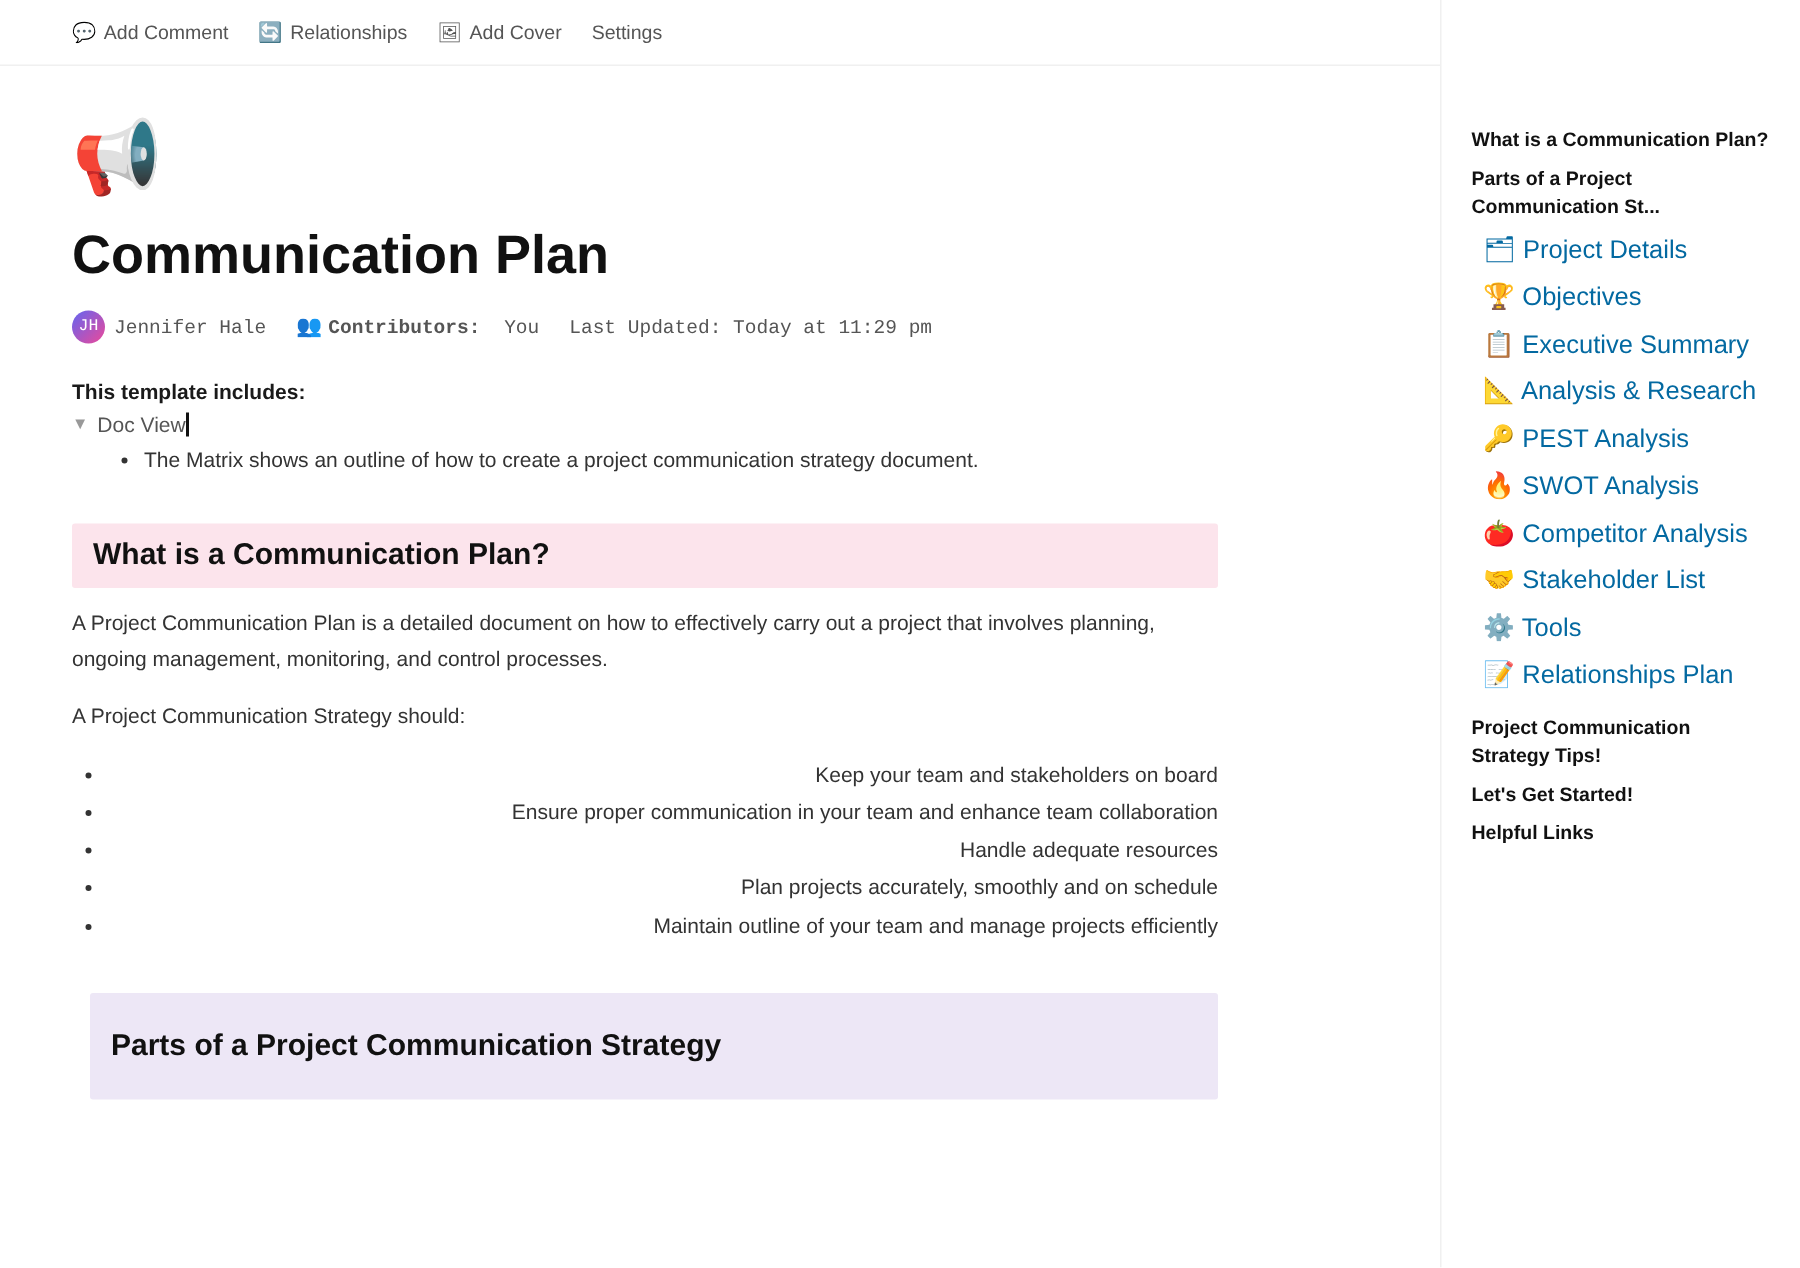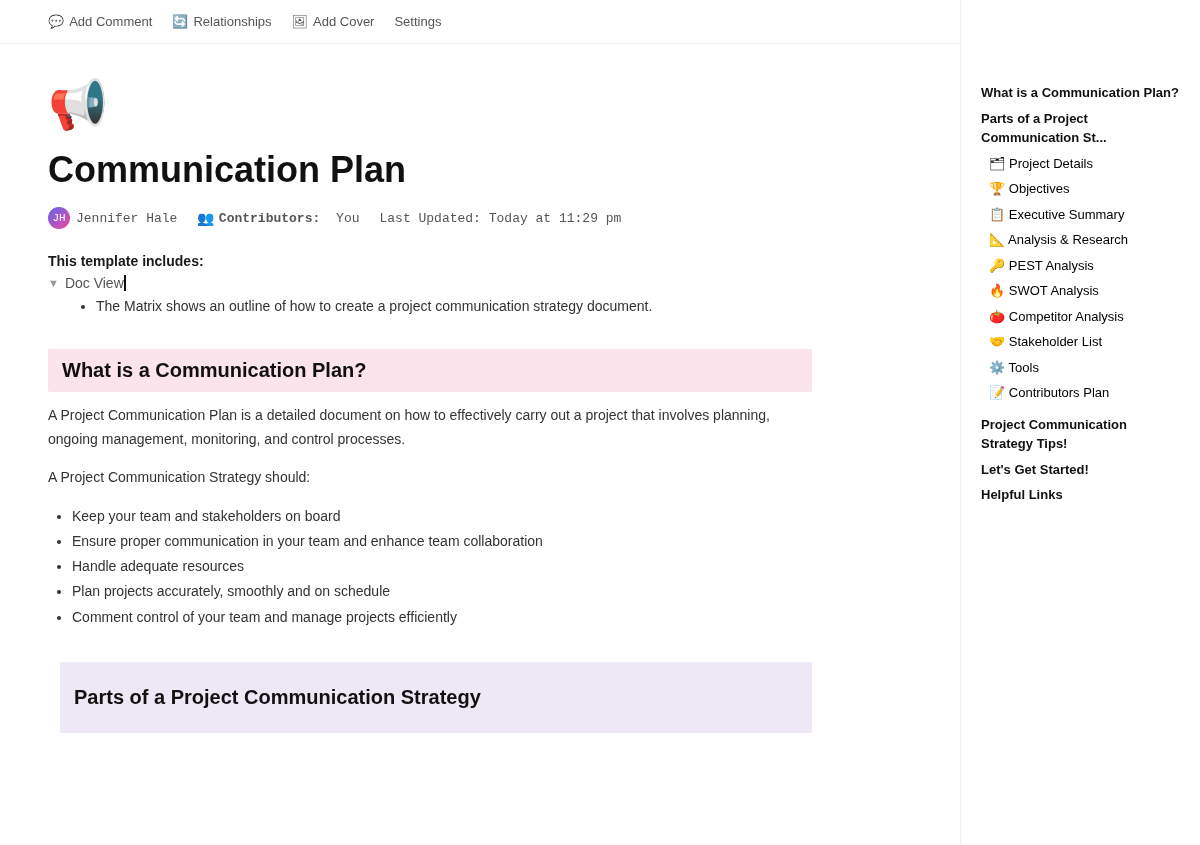--- a/index.html
+++ b/index.html
@@ -172,20 +172,21 @@
 
     .section-list {
       list-style: disc;
       padding-left: 24px;
       margin: 8px 0;
     }
     .section-list li {
       font-size: 14px;
       line-height: 1.8;
       color: #333;
+      text-align: right;
     }
 
     
     .toc-sidebar {
       width: 240px;
       min-width: 240px;
       border-left: 1px solid #f0f0f0;
       padding: 80px 16px 40px 16px;
       font-size: 13px;
       color: #555;
@@ -198,22 +199,22 @@
       color: #444;
       border-radius: 3px;
     }
     .toc-item.toc-top {
       font-weight: 600;
       color: #111;
       font-size: 13px;
     }
     .toc-item.toc-sub {
       padding-left: 12px;
-      font-size: 13px;
-      color: #000000;
+      font-size: 17px;
+      color: #0369a1;
     }
     .toc-divider {
       height: 6px;
     }
   </style>
 </head>
 <body>
 
 <div class="main-content">
 
@@ -273,21 +274,21 @@
 
     <p class="section-paragraph">A Project Communication Plan is a detailed document on how to effectively carry out a project that involves planning, ongoing management, monitoring, and control processes.</p>
 
     <p class="section-paragraph">A Project Communication Strategy should:</p>
 
     <ul class="section-list">
       <li>Keep your team and stakeholders on board</li>
       <li>Ensure proper communication in your team and enhance team collaboration</li>
       <li>Handle adequate resources</li>
       <li>Plan projects accurately, smoothly and on schedule</li>
-      <li>Comment control of your team and manage projects efficiently</li>
+      <li>Maintain outline of your team and manage projects efficiently</li>
     </ul>
 
     <div class="section-heading-lavender">
       <span>Parts of a Project Communication Strategy</span>
     </div>
 
   </div>
 </div>
 
 <div class="toc-sidebar">
@@ -295,18 +296,18 @@
   <div class="toc-item toc-top">Parts of a Project Communication St...</div>
   <div class="toc-item toc-sub">🗂 Project Details</div>
   <div class="toc-item toc-sub">🏆 Objectives</div>
   <div class="toc-item toc-sub">📋 Executive Summary</div>
   <div class="toc-item toc-sub">📐 Analysis &amp; Research</div>
   <div class="toc-item toc-sub">🔑 PEST Analysis</div>
   <div class="toc-item toc-sub">🔥 SWOT Analysis</div>
   <div class="toc-item toc-sub">🍅 Competitor Analysis</div>
   <div class="toc-item toc-sub">🤝 Stakeholder List</div>
   <div class="toc-item toc-sub">⚙️ Tools</div>
-  <div class="toc-item toc-sub">📝 Contributors Plan</div>
+  <div class="toc-item toc-sub">📝 Relationships Plan</div>
   <div class="toc-divider"></div>
   <div class="toc-item toc-top">Project Communication Strategy Tips!</div>
   <div class="toc-item toc-top">Let's Get Started!</div>
   <div class="toc-item toc-top">Helpful Links</div>
 </div>
 
 </body></html>

